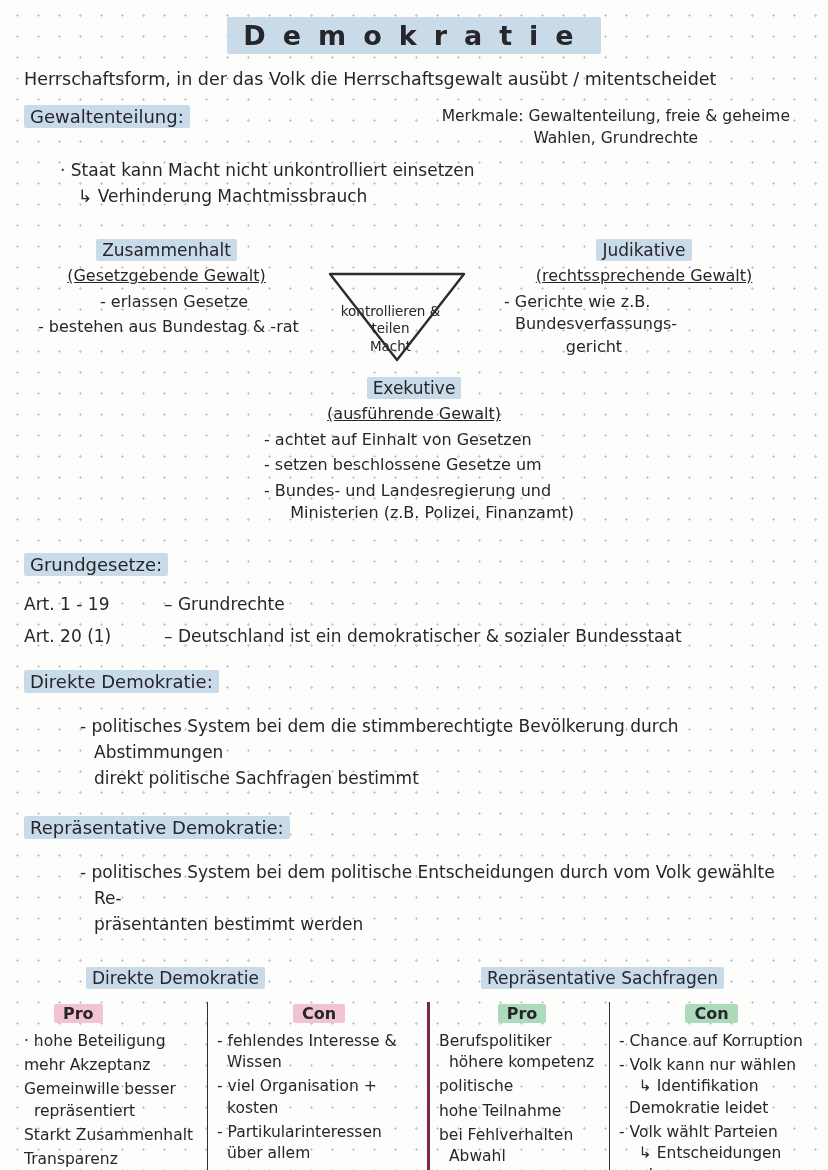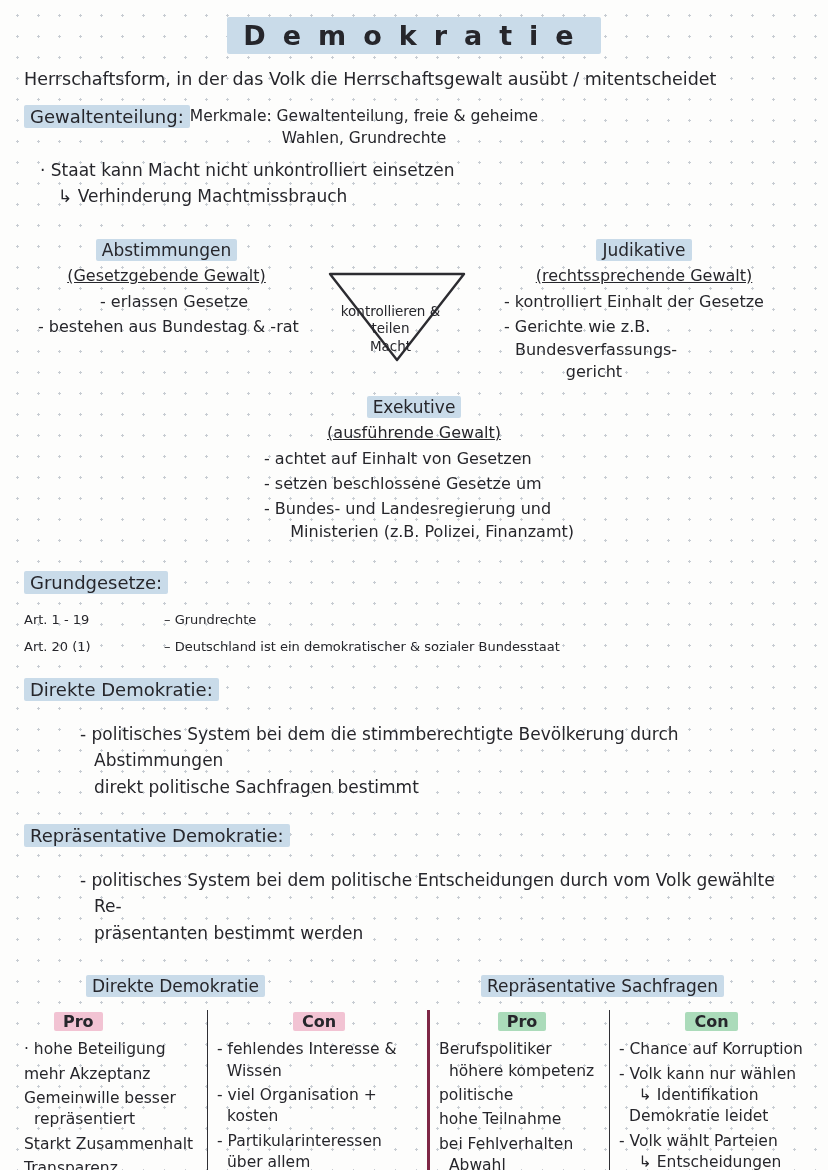--- a/index.html
+++ b/index.html
@@ -20,25 +20,25 @@
   .pre { white-space: pre-line; }
   .hl-blue  { background:#c9dbe9; padding:1px 6px; border-radius:2px; }
   .hl-pink  { background:#f2c3d3; padding:0 9px; border-radius:2px; }
   .hl-green { background:#abdbba; padding:0 9px; border-radius:2px; }
 
   .title-row { text-align:center; margin-top:6px; margin-bottom:18px; }
   .title { font-size:27px; font-weight:bold; letter-spacing:17px; padding:3px 10px 3px 16px; }
 
   .definition { font-size:17.5px; margin-bottom:16px; }
 
-  .gw-row { display:flex; align-items:flex-start; margin-bottom:10px; }
+  .gw-row { display:flex; justify-content:space-between; align-items:flex-start; margin-bottom:10px; }
   .section-heading { font-size:18px; display:inline-block; }
   .merkmale { font-size:15.5px; text-align:center; margin-right:14px; line-height:1.45; }
 
-  .bullets { margin-left:16px; margin-top:2px; }
+  .bullets { margin-left:36px; margin-top:2px; }
   .bullet-line { font-size:17px; margin-bottom:6px; }
   .bullet-line:nth-child(2) { margin-left:18px; }
 
   .diagram { display:flex; margin-top:34px; }
   .diagram-col { box-sizing:border-box; }
   .col-legislative { width:285px; }
   .col-triangle { width:175px; }
   .col-judikative { flex:1; }
   .d-heading { text-align:center; font-size:17px; margin-bottom:6px; }
   .d-sub { text-align:center; font-size:16px; margin-bottom:6px;text-decoration:underline; }
@@ -48,21 +48,21 @@
   .col-judikative .d-items { padding-left:6px; }
 
   .triangle-wrap { position:relative; width:142px; margin:30px auto 0; }
   .triangle-label { position:absolute; top:9px; left:0; right:12px; text-align:center; font-size:13.5px; line-height:1.3;margin-top:24px; }
 
   .exekutive { width:380px; margin:10px auto 4px; }
   .exekutive .d-items { padding-left:26px; }
 
   .grundgesetze { margin-top:28px; }
   .gg-rows { margin-top:18px; }
-  .gg-row { display:flex; font-size:13px; margin-bottom:12px; }
+  .gg-row { display:flex; font-size:17px; margin-bottom:12px; }
   .gg-label { width:140px; flex:0 0 140px; }
   .gg-text { flex:1; }
 
   .demo-section { margin-top:24px; }
   .para { font-size:17px; line-height:1.55; margin-top:20px; padding-left:70px; text-indent:-14px; }
 
   .cmp-headers { display:flex; margin-top:30px; font-size:17px; }
   .cmp-headers .half { width:50%; }
   .cmp-headers .half:first-child { padding-left:62px; }
   .cmp-headers .half:last-child  { padding-left:72px; }
@@ -97,21 +97,21 @@
 
   <div class="bullets">
       <div class="bullet-line">· Staat kann Macht nicht unkontrolliert einsetzen</div>
       <div class="bullet-line">↳ Verhinderung Machtmissbrauch</div>
     </div>
 
   <div class="diagram">
 
     <div class="diagram-col col-legislative">
       <div class="d-heading">
-        <span class="hl-blue">Abstimmungen</span>
+        <span class="hl-blue">Zusammenhalt</span>
       </div>
       <div class="d-sub">(Gesetzgebende Gewalt)</div>
       <div class="d-items">
           <div class="d-item pre">- erlassen Gesetze</div>
           <div class="d-item pre">- bestehen aus Bundestag &amp; -rat</div>
         </div>
     </div>
 
     <div class="diagram-col col-triangle">
       <div class="triangle-wrap">
@@ -123,21 +123,20 @@
 Macht</div>
       </div>
     </div>
 
     <div class="diagram-col col-judikative">
       <div class="d-heading">
         <span class="hl-blue">Judikative</span>
       </div>
       <div class="d-sub">(rechtssprechende Gewalt)</div>
       <div class="d-items">
-          <div class="d-item pre">- kontrolliert Einhalt der Gesetze</div>
           <div class="d-item pre">- Gerichte wie z.B. Bundesverfassungs-
 &nbsp;&nbsp;&nbsp;&nbsp;&nbsp;&nbsp;&nbsp;&nbsp;&nbsp;&nbsp;gericht</div>
         </div>
     </div>
 
   </div>
 
   <div class="exekutive">
     <div class="d-heading">
       <span class="hl-blue">Exekutive</span>

